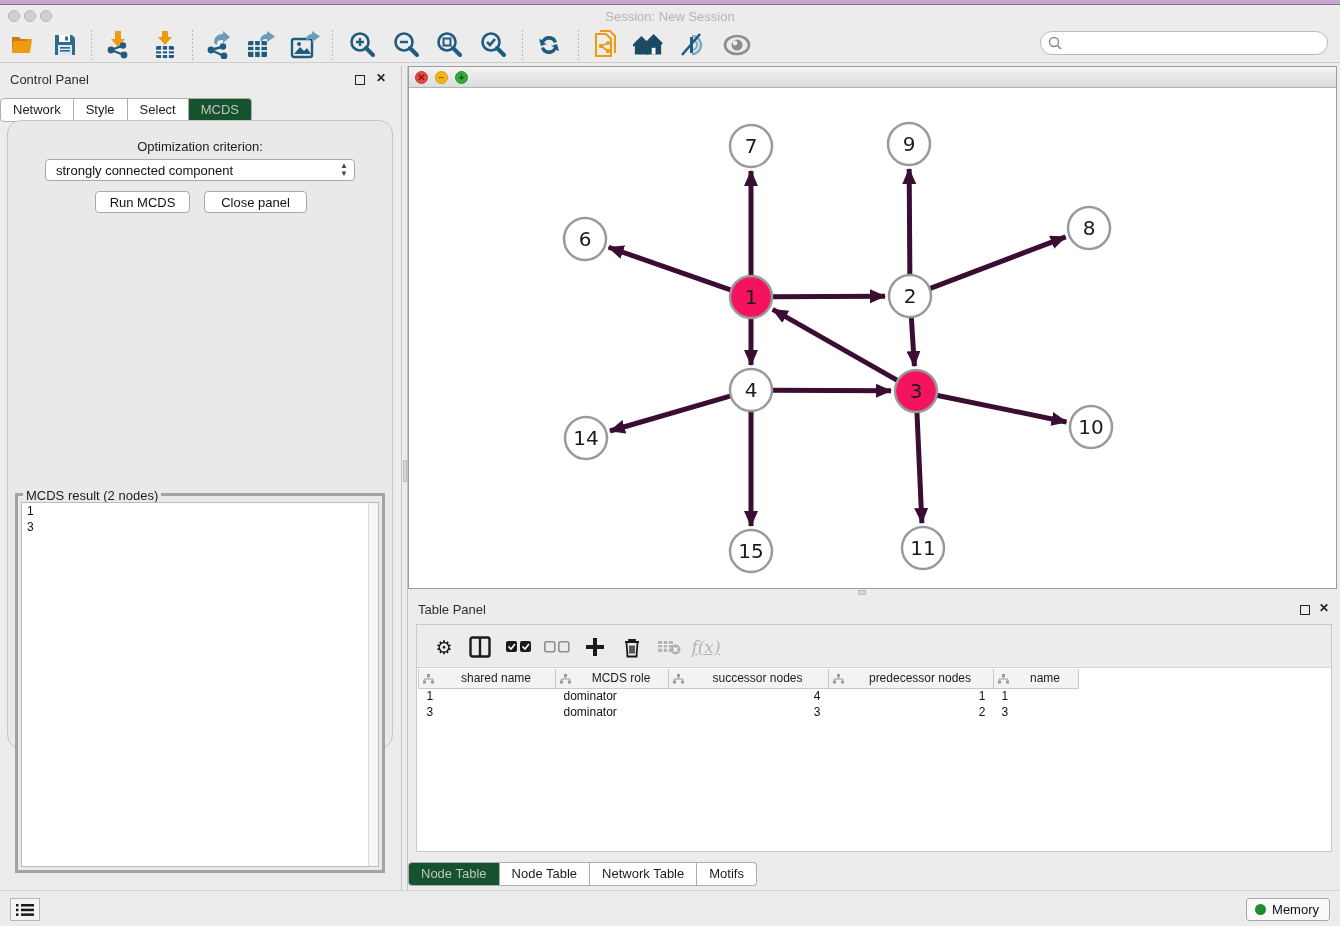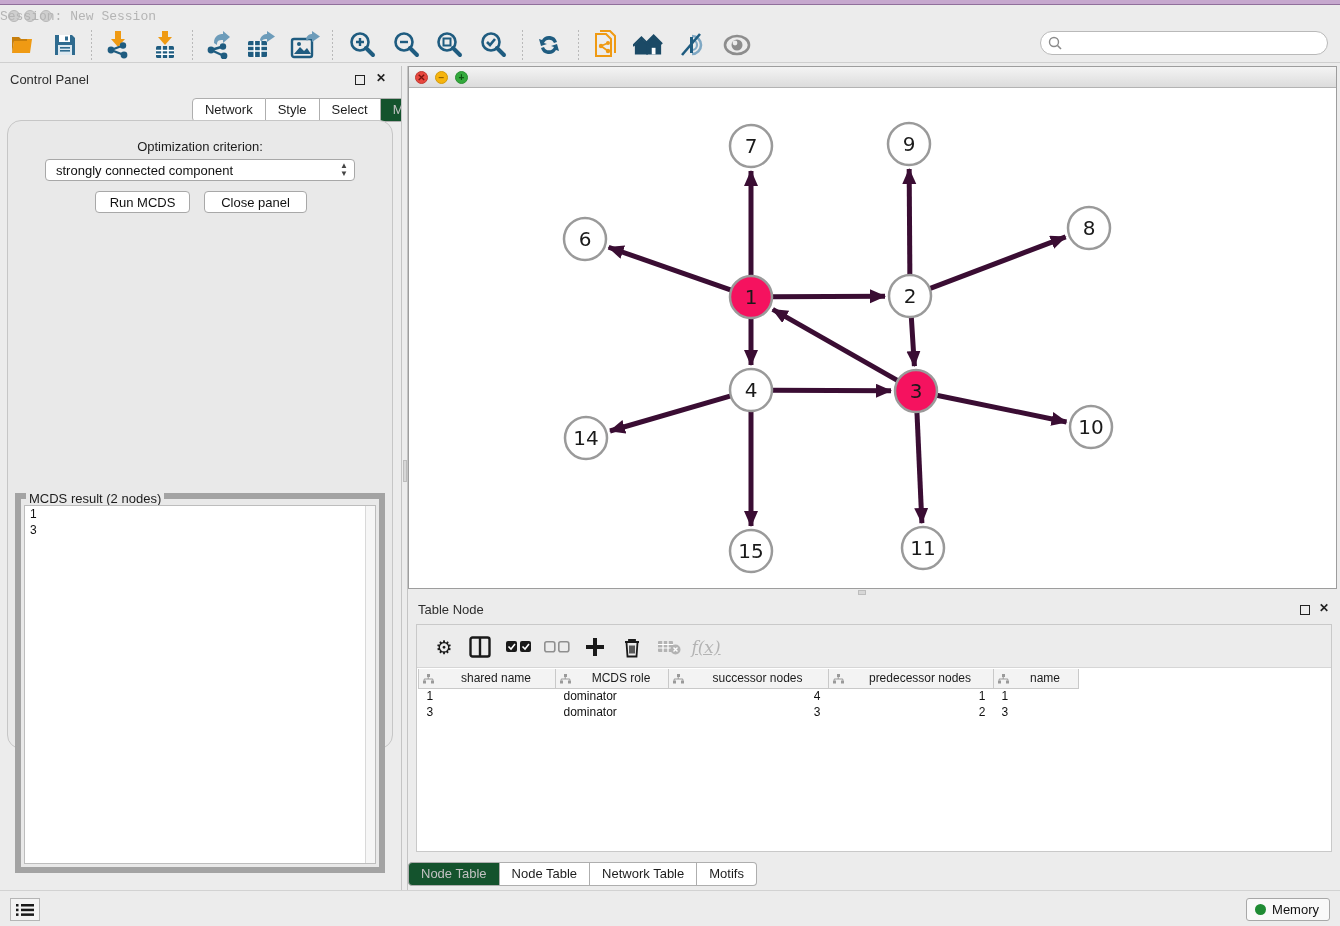--- a/index.html
+++ b/index.html
@@ -3,22 +3,22 @@
 <meta charset="utf-8">
 <style>
   * { margin:0; padding:0; box-sizing:border-box; }
   html,body { width:1340px; height:926px; font-family:"Liberation Sans",sans-serif; }
   #app { position:relative; width:1340px; height:926px; background:#ececec; overflow:hidden; }
 
   
   .accent-strip { position:absolute; left:0; top:0; width:1340px; height:5px;
     background:#c6a8ce; border-bottom:1px solid #906f9b; }
   .titlebar { position:absolute; left:0; top:6px; width:1340px; height:20px; background:#ececec; }
-  .titlebar .title { position:absolute; left:0; right:0; top:3px; text-align:left;
-    font-size:13px; color:#b4b4b4;font-family:Liberation Mono, monospace; }
+  .titlebar .title { position:absolute; left:0; right:0; top:3px; text-align:center;
+    font-size:13px; color:#b4b4b4; }
   .tl-dot { position:absolute; top:4px; width:12px; height:12px; border-radius:50%;
     background:#cfcfcf; border:1px solid #b9b9b9; }
 
   
   .toolbar { position:absolute; left:0; top:26px; width:1340px; height:37px;
     background:#ececec; border-bottom:1px solid #cfcfcf; }
   .tb-icon { position:absolute; top:5px; width:30px; height:28px; display:flex;
     align-items:center; justify-content:center; cursor:default; }
   .tb-sep { position:absolute; top:4px; height:30px; width:1px;
     background-image:linear-gradient(#b9b9b9 40%, transparent 40%); background-size:1px 4px; }
@@ -26,39 +26,39 @@
     background:#fff; border:1px solid #b9b9b9; border-radius:12px; display:flex; align-items:center; }
   .searchbox svg { margin-left:7px; }
   .searchbox input { border:0; outline:0; background:transparent; flex:1; font-size:12px; padding:0 8px 0 4px; }
 
   
   .cpanel { position:absolute; left:0; top:66px; width:401px; height:824px; background:#ececec; }
   .panel-title { position:absolute; left:10px; top:6px; font-size:13px; color:#2e2e2e; }
   .win-btn { position:absolute; top:7px; width:12px; height:12px; font-size:12px; line-height:11px;
     color:#222; text-align:center; }
   .float-btn { border:1.5px solid #222; width:10px; height:10px; top:9px; }
-  .tabs-row { position:absolute; left:0; width:100%; display:flex; justify-content:flex-end;margin-left:43px; }
+  .tabs-row { position:absolute; left:0; width:100%; display:flex; justify-content:flex-start; }
   .tab { font-size:13px; color:#1d1d1d; background:#fff; border:1px solid #aeaeae;
     border-left-width:0; padding:3px 12px 4px; white-space:nowrap; }
   .tab:first-child { border-left-width:1px; border-radius:4px 0 0 4px; }
   .tab:last-child { border-radius:0 4px 4px 0; }
   .tab.selected { background:#14532d; color:#c2c2c2; }
   .cp-body { position:absolute; left:7px; top:54px; width:386px; height:629px;
     background:#e9e9e9; border:1px solid #c6c6c6; border-radius:14px; }
   .opt-label { position:absolute; left:0; right:0; top:18px; text-align:center; font-size:13px; color:#1c1c1c; }
   .criterion { position:absolute; left:37px; top:38px; width:310px; height:22px; background:#fff;
     border:1px solid #a8a8a8; border-radius:4px; font-size:13px; color:#111;
     display:flex; align-items:center; padding-left:10px; }
   .criterion .stepper { position:absolute; right:6px; top:2px; font-size:8px; line-height:8px;
     color:#444; text-align:center; }
   .cp-btn { position:absolute; top:70px; height:22px; background:#fff; border:1px solid #a8a8a8;
     border-radius:4px; font-size:13px; color:#111; display:flex; align-items:center;
     justify-content:center; }
   .result-fieldset { position:absolute; left:7px; top:372px; width:370px; height:380px;
-    border:6px solid #a3a3a3; background:#e9e9e9; }
+    border:3px solid #a3a3a3; background:#e9e9e9; }
   .result-legend { position:absolute; left:5px; top:-8px; background:#e9e9e9; padding:0 3px;
     font-size:13px; color:#1c1c1c; }
   .result-inner { position:absolute; left:3px; top:6px; right:3px; bottom:3px; background:#fff;
     border:1px solid #bdbdbd; overflow:hidden; }
   .result-line { font-size:12px; color:#111; padding:1px 0 1px 5px; }
   .result-scroll { position:absolute; right:0; top:0; bottom:0; width:10px; background:#f6f6f6;
     border-left:1px solid #d9d9d9; }
 
   
   .vsplit { position:absolute; left:401px; top:66px; width:7px; height:824px; background:#ececec;
@@ -374,21 +374,21 @@
           <text x="514" y="467" text-anchor="middle" font-family="&quot;DejaVu Sans&quot;,sans-serif" font-size="20" fill="#1a1a1a">11</text>
         </g>
       </svg>
   </div>
 
   <div class="hsplit">
       <div class="grip"></div>
     </div>
 
   <div class="tpanel">
-    <div class="panel-title">Table Node</div>
+    <div class="panel-title">Table Panel</div>
     <div class="win-btn float-btn" style="right:30px"></div>
     <div class="win-btn" style="right:10px; font-weight:bold">✕</div>
 
     <div class="tp-box">
       <div class="tp-toolbar">
         <div class="tp-icon" style="left:12px">
             <span style="font-size:19px; color:#1a1a1a">⚙</span>
           </div>
         <div class="tp-icon" style="left:48px">
           <svg width="22" height="22" viewBox="0 0 22 22">

